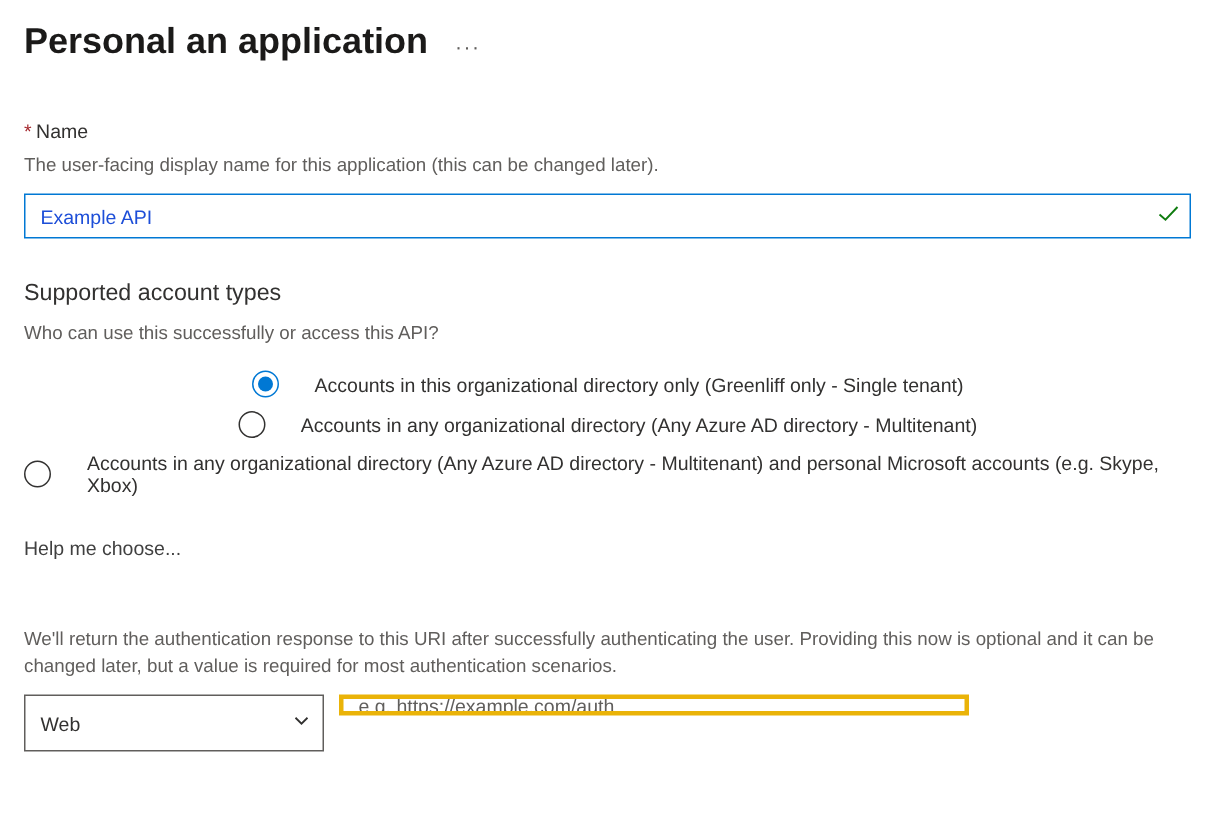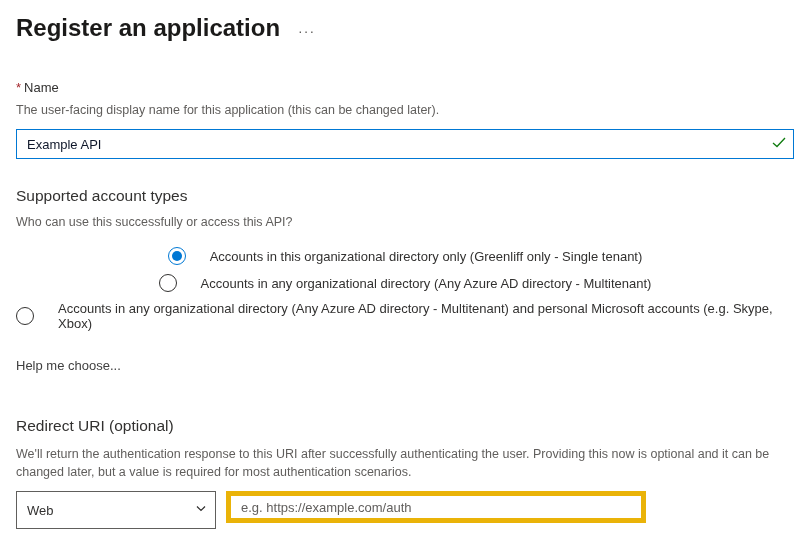--- a/index.html
+++ b/index.html
@@ -49,21 +49,21 @@
       position: relative;
       width: 100%;
     }
     .text-input {
       width: 100%;
       height: 30px;
       padding: 4px 20px 4px 10px;
       border: 1px solid #0078d4;
       font-size: 13px;
       font-family: inherit;
-      color: #0f172a;
+      color: #1d4ed8;
       outline: none;
     }
     .check-icon {
       position: absolute;
       right: 8px;
       top: 50%;
       transform: translateY(-50%);
       color: #107c10;
       pointer-events: none;
     }
@@ -137,35 +137,35 @@
     }
     .chevron-down {
       position: absolute;
       right: 8px;
       top: 50%;
       transform: translateY(-50%);
       pointer-events: none;
     }
     .uri-input {
       flex: 0 0 420px;
-      height: 32px;
+      height: 14px;
       padding: 4px 10px;
-      border: 5px solid #eab308;
+      border: 3px solid #eab308;
       font-size: 13px;
       font-family: inherit;
       color: #323130;
       outline: none;
     }
     .uri-input::placeholder { color: #605e5c; }
   </style>
 </head>
 <body>
 
 <div class="page-header">
-  <h1 class="page-title">Register an application</h1>
+  <h1 class="page-title">Personal an application</h1>
   <span class="more-icon">···</span>
 </div>
 
 <div class="field-block">
   <div class="field-label">
     <span class="req">*</span>
     <span>Name</span>
   </div>
   <div class="field-help">The user-facing display name for this application (this can be changed later).</div>
   <div class="text-input-wrap">
@@ -196,21 +196,20 @@
     <div class="radio-row">
       <span class="radio-circle"></span>
       <span class="radio-label">Accounts in any organizational directory (Any Azure AD directory - Multitenant) and personal Microsoft accounts (e.g. Skype, Xbox)</span>
     </div>
   </div>
 
   <span class="help-link">Help me choose...</span>
 </div>
 
 <div class="redirect-section">
-  <div class="section-title">Redirect URI (optional)</div>
   <div class="field-help">We'll return the authentication response to this URI after successfully authenticating the user. Providing this now is optional and it can be changed later, but a value is required for most authentication scenarios.</div>
   <div class="redirect-row">
     <div class="select-wrap">
       <span>Web</span>
       <span class="chevron-down">
         <svg width="12" height="12" viewBox="0 0 12 12">
             <path d="M2 4 L6 8 L10 4" stroke="#323130" stroke-width="1.2" fill="none"></path>
           </svg>
       </span>
     </div>

